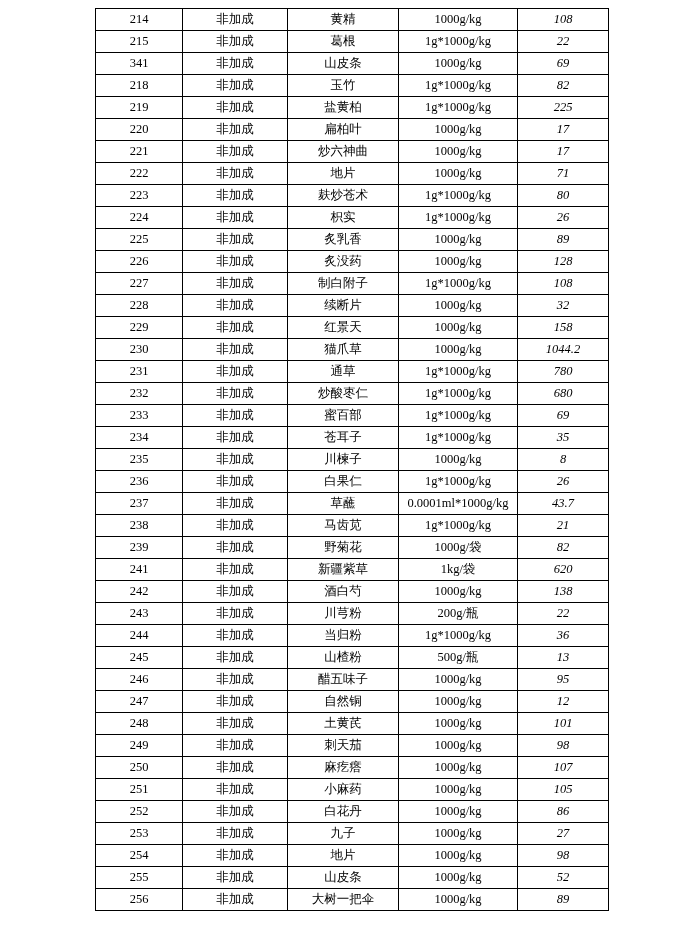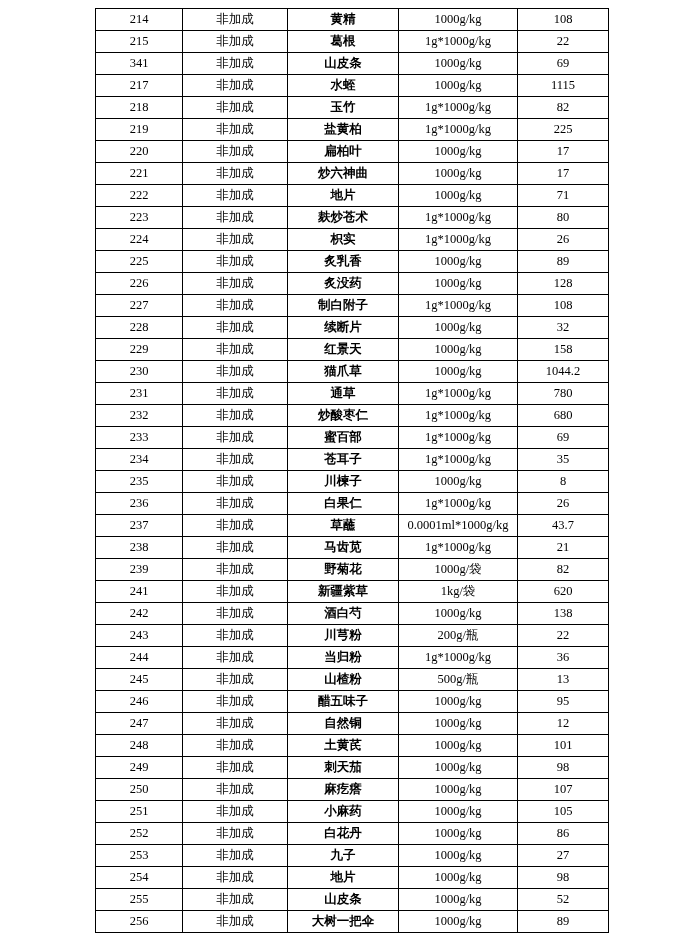--- a/index.html
+++ b/index.html
@@ -31,23 +31,23 @@
     line-height: 21px;
     padding: 0;
     text-align: center;
     vertical-align: middle;
     font-size: 12.5px;
     white-space: nowrap;
     overflow: hidden;
   }
   td.c-index   { width: 86px; }
   td.c-type    { width: 104px; }
-  td.c-name    { width: 110px; font-weight: bold; }
+  td.c-name    { width: 110px; }
   td.c-spec    { width: 118px; font-size: 12px; }
-  td.c-qty     { width: 90px; }
+  td.c-qty     { width: 90px; font-style: italic; }
   .num {
     font-family: "Liberation Serif", "DejaVu Serif", serif;
   }
 </style>
 </head>
 <body>
 
 <div id="page">
   <table class="data-table">
     <tbody>
@@ -66,27 +66,20 @@
           <td class="c-qty num">22</td>
         </tr>
         <tr>
           <td class="c-index num">341</td>
           <td class="c-type">非加成</td>
           <td class="c-name">山皮条</td>
           <td class="c-spec">1000g/kg</td>
           <td class="c-qty num">69</td>
         </tr>
         <tr>
-          <td class="c-index num">217</td>
-          <td class="c-type">非加成</td>
-          <td class="c-name">水蛭</td>
-          <td class="c-spec">1000g/kg</td>
-          <td class="c-qty num">1115</td>
-        </tr>
-        <tr>
           <td class="c-index num">218</td>
           <td class="c-type">非加成</td>
           <td class="c-name">玉竹</td>
           <td class="c-spec">1g*1000g/kg</td>
           <td class="c-qty num">82</td>
         </tr>
         <tr>
           <td class="c-index num">219</td>
           <td class="c-type">非加成</td>
           <td class="c-name">盐黄柏</td>

